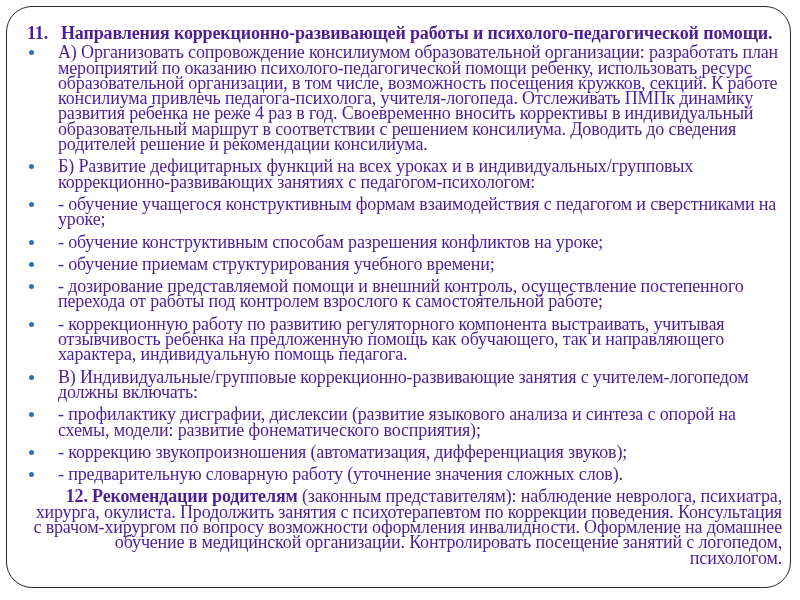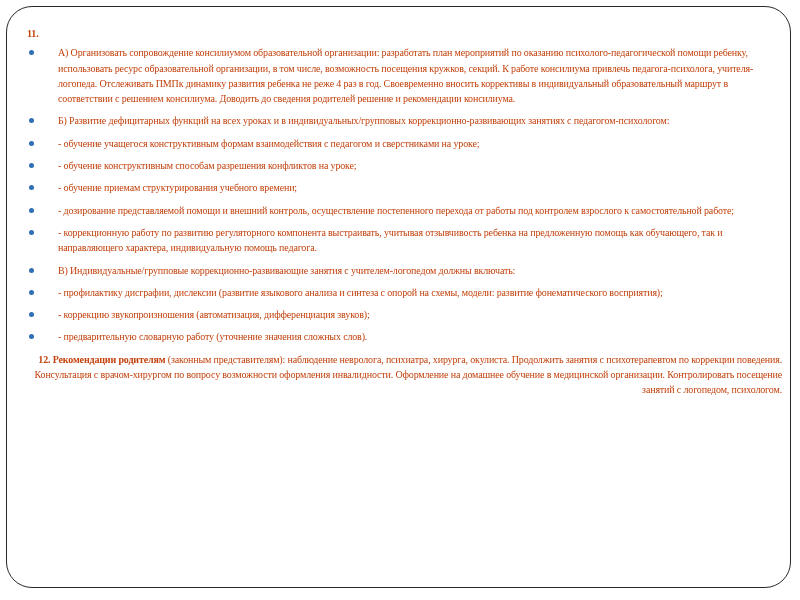--- a/index.html
+++ b/index.html
@@ -10,23 +10,23 @@
     width: 785px; height: 582px;
     border: 1.5px solid #2a2a2a;
     border-radius: 26px;
     box-sizing: border-box;
     background: #ffffff;
   }
   .content {
     position: absolute;
     left: 27px; top: 26px; width: 755px;
     font-family: "Liberation Serif", "DejaVu Serif", serif;
-    font-size: 10px;
+    font-size: 18px;
     line-height: 15.3px;
-    color: #c2410c;
+    color: #4c1d95;
     letter-spacing: -0.15px;
   }
   .heading {
     font-weight: bold;
     margin: 0 0 4px 0;
     display: flex;
   }
   .heading .num { width: 34px; flex: none; }
   ul.items { list-style: none; margin: 0; padding: 0; font-family: Liberation Serif, serif; }
   ul.items li {
@@ -45,20 +45,21 @@
   .para b { font-weight: bold; }
 </style>
 </head>
 <body>
 
 <div class="frame"></div>
 
 <div class="content">
   <div class="heading">
     <span class="num">11.</span>
+    <span>Направления коррекционно-развивающей работы   и психолого-педагогической помощи.</span>
   </div>
 
   <ul class="items">
     <li><span class="bullet"></span><span>А) Организовать сопровождение консилиумом образовательной организации: разработать план мероприятий по оказанию психолого-педагогической помощи ребенку, использовать ресурс образовательной организации, в том числе, возможность посещения кружков, секций. К работе консилиума привлечь педагога-психолога, учителя-логопеда. Отслеживать ПМПк динамику развития ребенка не реже 4 раз в год. Своевременно вносить коррективы в индивидуальный образовательный маршрут в соответствии с решением консилиума. Доводить до сведения родителей решение и рекомендации консилиума.</span></li>
     <li><span class="bullet"></span><span>Б) Развитие дефицитарных функций на всех уроках и в индивидуальных/групповых коррекционно-развивающих занятиях с педагогом-психологом:</span></li>
     <li><span class="bullet"></span><span>- обучение учащегося конструктивным формам взаимодействия с педагогом и сверстниками на уроке;</span></li>
     <li><span class="bullet"></span><span>- обучение конструктивным способам разрешения конфликтов на уроке;</span></li>
     <li><span class="bullet"></span><span>- обучение приемам структурирования учебного времени;</span></li>
     <li><span class="bullet"></span><span>- дозирование представляемой помощи и внешний контроль, осуществление постепенного перехода от работы под контролем взрослого к самостоятельной работе;</span></li>
     <li><span class="bullet"></span><span>- коррекционную работу по развитию регуляторного компонента выстраивать, учитывая отзывчивость ребенка на предложенную помощь как обучающего, так и направляющего характера, индивидуальную помощь педагога.</span></li>

